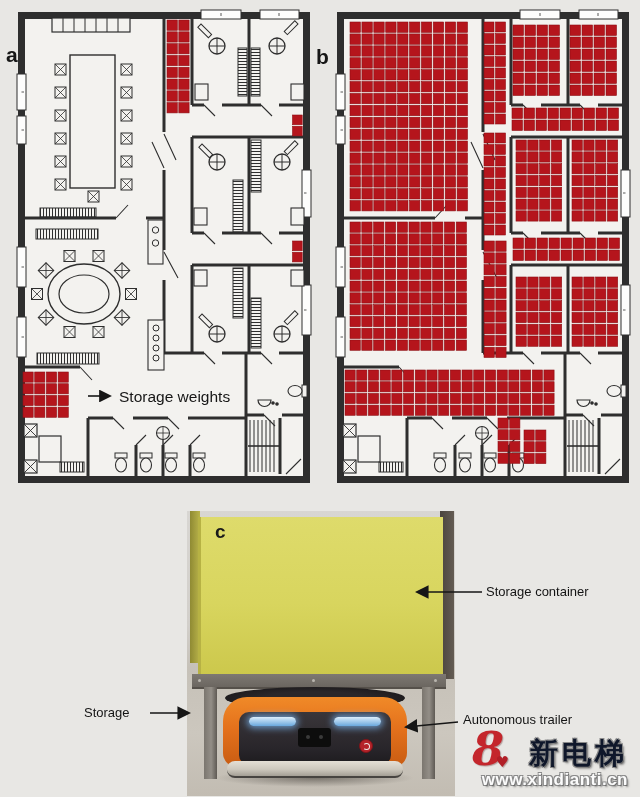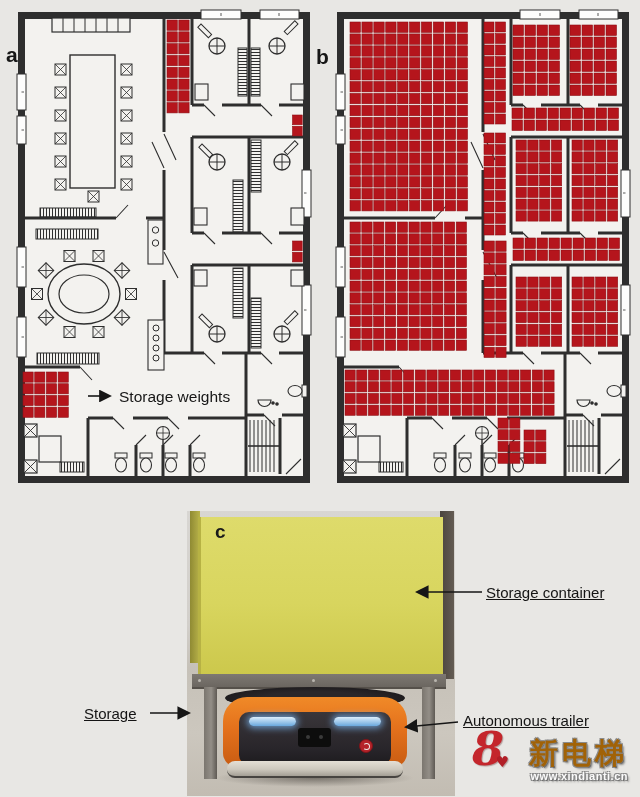--- a/index.html
+++ b/index.html
@@ -3,21 +3,21 @@
 <meta charset="utf-8">
 <style>
   html,body{margin:0;padding:0;background:#d2d0cd;}
   .canvas{position:relative;width:640px;height:797px;background:#e8e7e4;overflow:hidden;
           font-family:"Liberation Sans",sans-serif;color:#111;}
   svg{display:block;}
   #plans{position:absolute;left:0;top:0;z-index:1;}
   #arrows-overlay{position:absolute;left:0;top:0;z-index:6;pointer-events:none;}
   .plabel{font-family:"Liberation Sans",sans-serif;font-weight:bold;font-size:21px;fill:#161616;}
   .annot{font-family:"Liberation Sans",sans-serif;font-size:15.5px;fill:#161616;}
-  .lab{position:absolute;z-index:7;font-size:15px;color:#141414;white-space:nowrap;text-decoration:underline;}
+  .lab{position:absolute;z-index:7;font-size:13px;color:#141414;white-space:nowrap;}
   
   .photo{position:absolute;left:187px;top:511px;width:268px;height:285px;z-index:2;overflow:hidden;
          background:linear-gradient(180deg,#d8d6d2 0%,#d2cfca 40%,#c6c1b8 55%,#ccc7be 78%,#c2bcb2 100%);}
   .post-left{position:absolute;left:3px;top:0;width:10px;height:152px;background:linear-gradient(90deg,#8f8a33,#b9b34a);}
   .post-right{position:absolute;left:253px;top:0;width:14px;height:168px;background:linear-gradient(90deg,#4a443e,#645c53);}
   .container-box{position:absolute;left:11px;top:6px;width:242px;height:157px;
          background:linear-gradient(180deg,#dedb6b 0%,#d8d55e 55%,#ccc84c 100%);
          border-left:3px solid #b7b244;border-bottom:1px solid #a9a43c;}
   .c-label{position:absolute;left:14px;top:4px;font-weight:bold;font-size:19px;color:#1a1a1a;}
   .tabletop{position:absolute;left:5px;top:163px;width:254px;height:13px;
@@ -45,23 +45,23 @@
   .robot-logo:after{content:"";position:absolute;left:3px;top:3px;width:5px;height:5px;border-radius:50%;
          border:1px solid #f0e8e4;border-left-color:transparent;}
   .robot-base{position:absolute;left:40px;top:250px;width:176px;height:15px;border-radius:8px;
          background:linear-gradient(180deg,#e4dfd5 0%,#cdc8bd 55%,#a49f95 100%);border-bottom:2px solid #474440;}
   
   .watermark{position:absolute;right:12px;top:731px;z-index:8;text-align:right;line-height:1;}
   .wm-row1{display:flex;align-items:flex-end;justify-content:flex-end;gap:3px;}
   .wm-logo{font-family:"DejaVu Serif",serif;font-style:italic;font-weight:bold;font-size:46px;
          color:#c4262c;line-height:.8;position:relative;text-shadow:1px 1px 1px rgba(80,20,20,.35);}
   .wm-heart{position:absolute;right:-5px;bottom:0;font-size:15px;color:#b21f27;font-style:normal;}
-  .wm-brand{font-family:"DejaVu Sans","Liberation Sans",sans-serif;font-size:29px;font-weight:bold;letter-spacing:4px;color:#a16207;
+  .wm-brand{font-family:"DejaVu Sans","Liberation Sans",sans-serif;font-size:29px;font-weight:bold;letter-spacing:4px;color:#0f172a;
          text-shadow:-1px -1px 0 #8a8a8a,1px -1px 0 #8a8a8a,-1px 1px 0 #8a8a8a,1px 1px 0 #6f6f6f,2px 2px 2px rgba(60,60,60,.5);padding-left:22px;}
-  .wm-url{margin-top:3px;font-size:11px;font-weight:bold;letter-spacing:.5px;color:#fbfbfb;
+  .wm-url{margin-top:3px;font-size:17px;font-weight:bold;letter-spacing:.5px;color:#fbfbfb;
          text-shadow:-1px -1px 0 #8a8a8a,1px -1px 0 #8a8a8a,-1px 1px 0 #8a8a8a,1px 1px 0 #6f6f6f,2px 2px 2px rgba(60,60,60,.5);}
 </style>
 </head>
 <body>
 
 <div class="canvas">
 
 <svg id="plans" width="640" height="500" viewBox="0 0 640 500" xmlns="http://www.w3.org/2000/svg" xmlns:xlink="http://www.w3.org/1999/xlink">
   <defs>
     <pattern id="hatchV" width="3" height="8" patternUnits="userSpaceOnUse">

